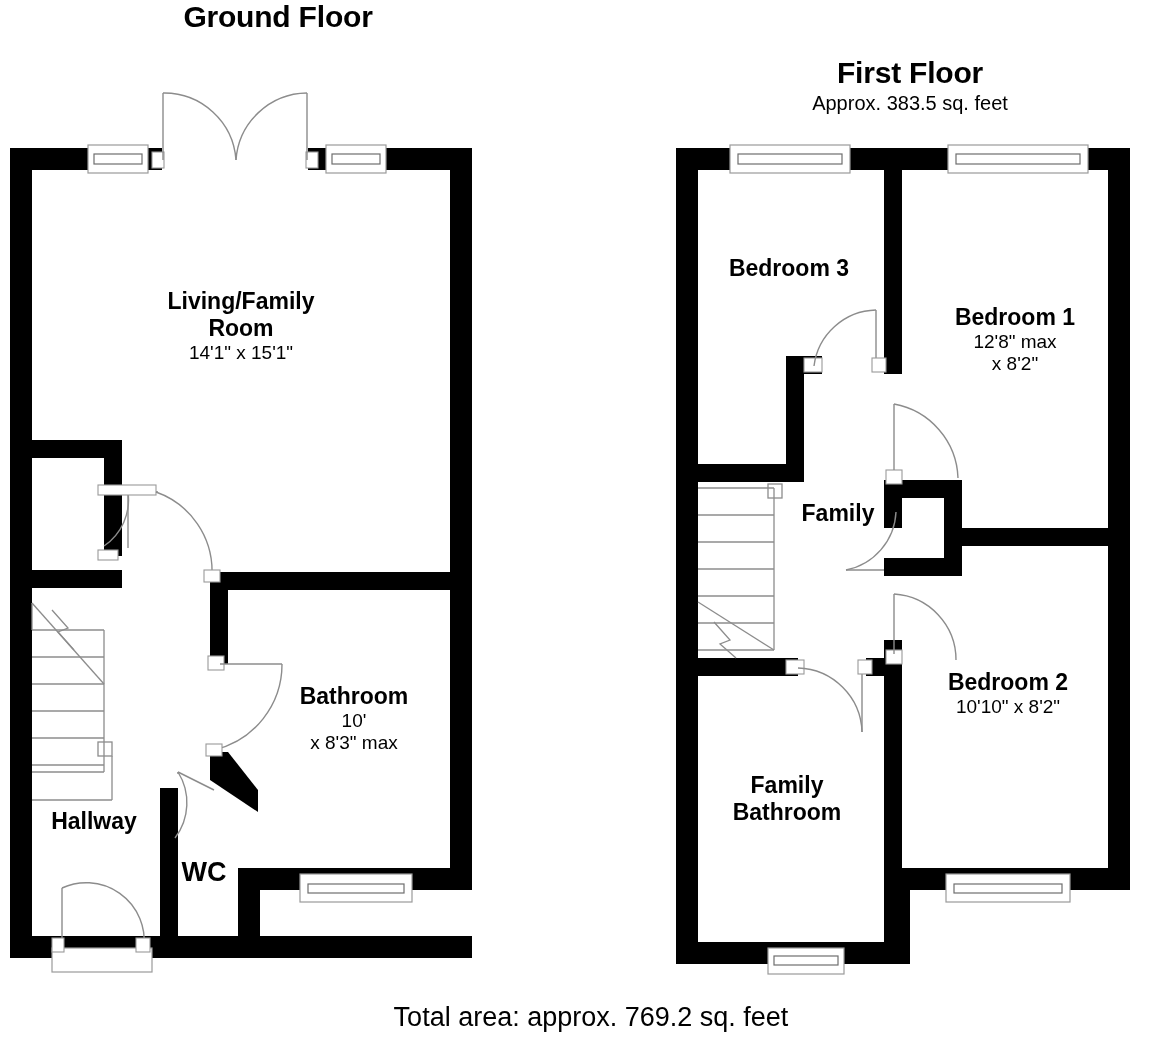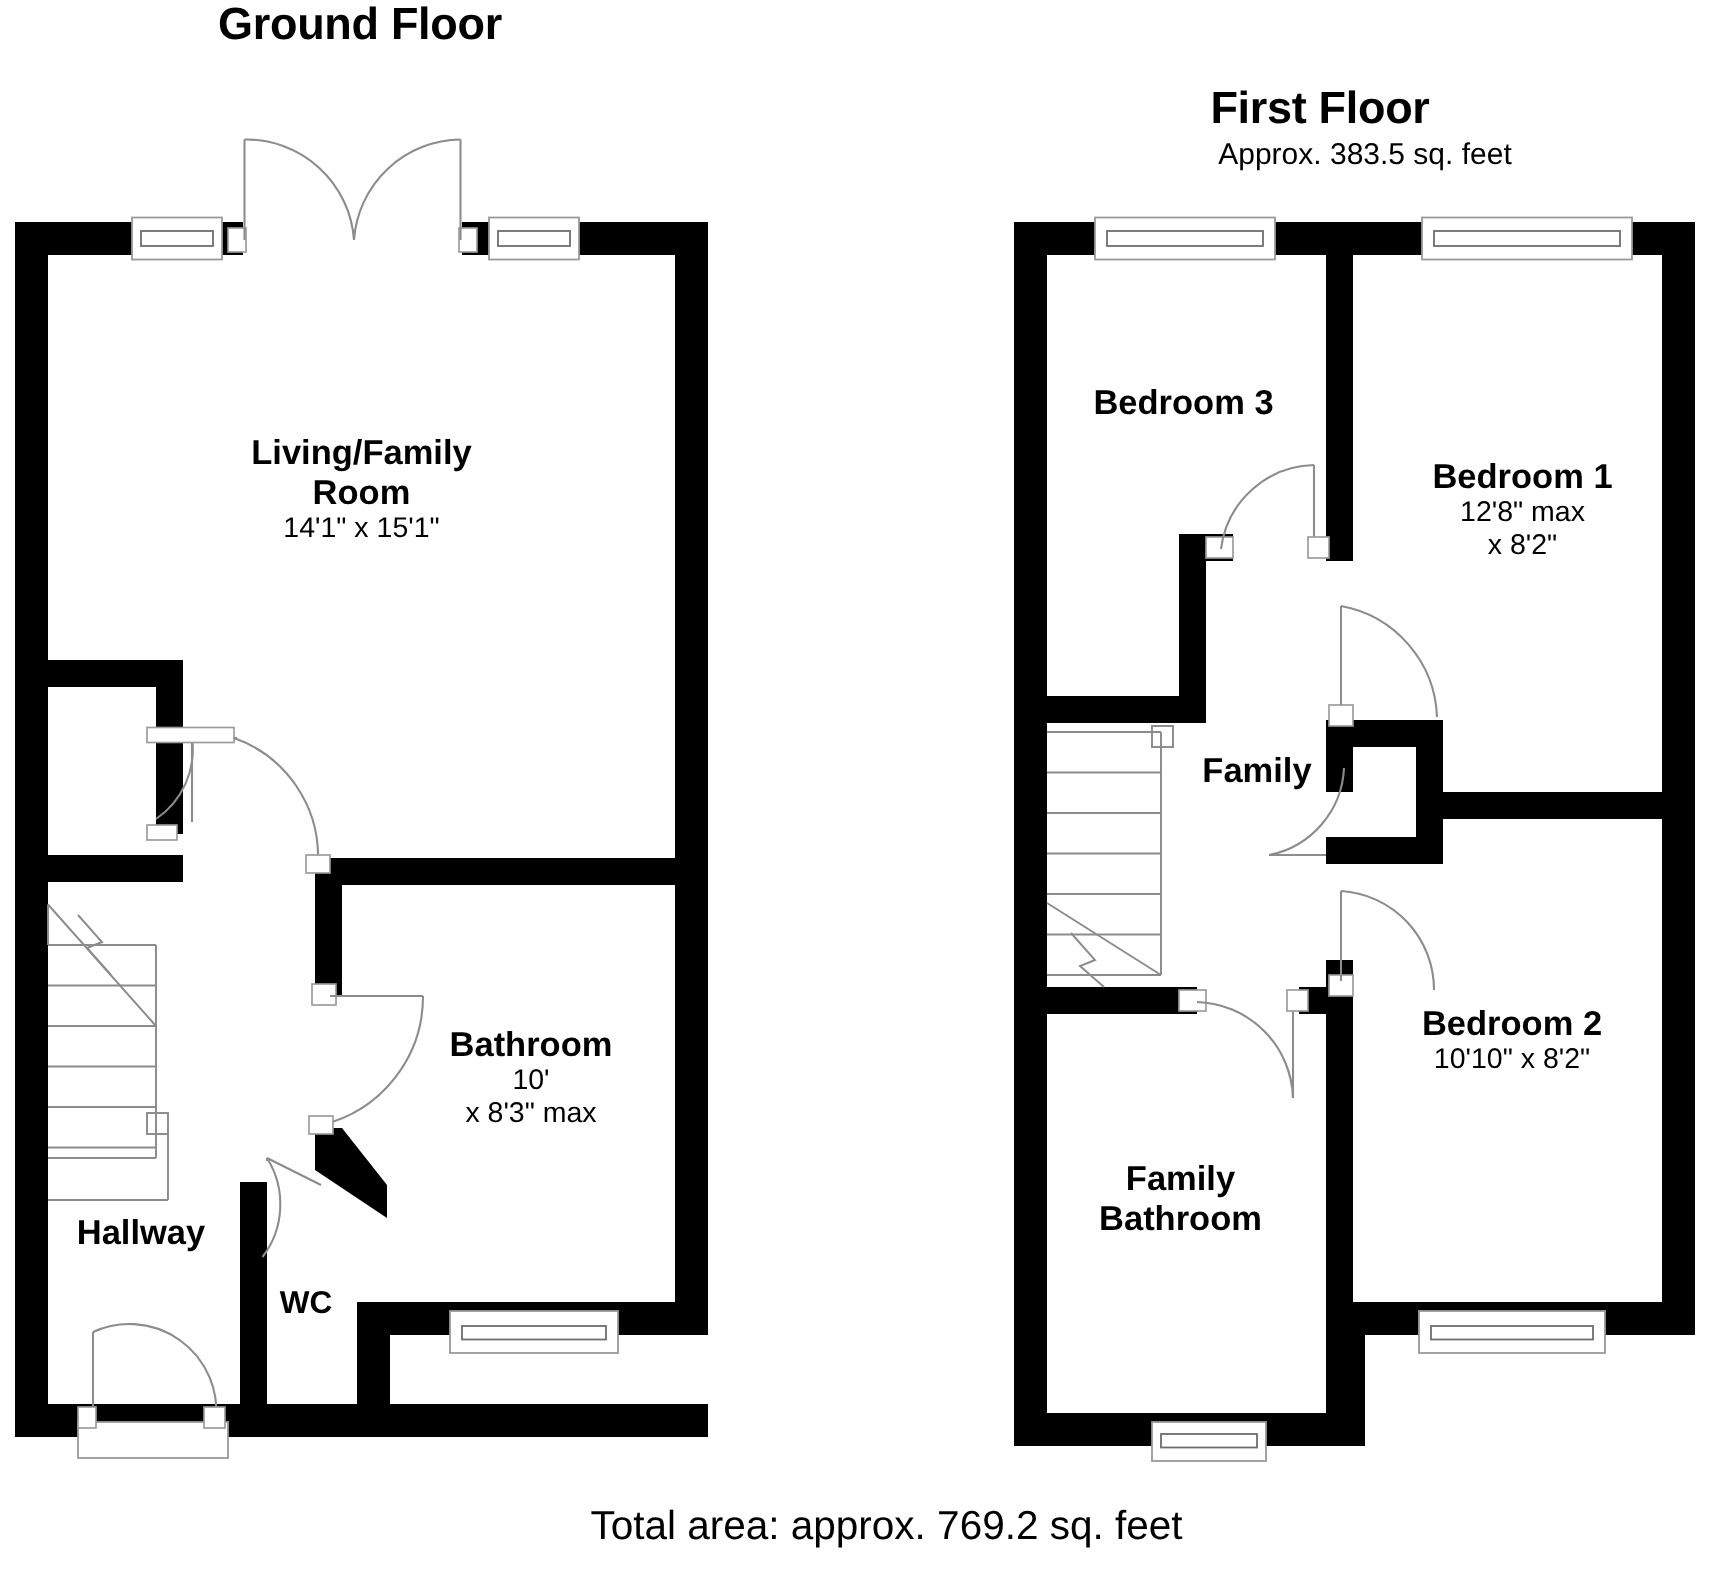--- a/index.html
+++ b/index.html
@@ -48,41 +48,41 @@
     letter-spacing: -0.2px;
   }
   .floor-sub {
     font-size: 20px;
     font-weight: normal;
   }
   .room-name {
     font-size: 23px;
     font-weight: bold;
   }
-  .room-name.small { font-size: 21px; }
+  .room-name.small { font-size: 27px; }
   .room-dims {
     font-size: 19px;
     font-weight: normal;
   }
   .total-area {
     font-size: 27px;
     font-weight: normal;
     padding-left: 15px;
   }
   .room-block { position: absolute; text-align: center; }
   .room-block > div { white-space: pre; }
 </style>
 </head>
 <body>
 
 <div id="plan-root">
 
-  <div class="txt floor-title" style="left:0px; top:0px; width:480px;">Ground Floor</div>
-
-  <div class="txt floor-title" style="left:640px; top:56px; width:480px;">First Floor</div>
+  <div class="txt floor-title" style="left:0px; top:0px; width:480px;padding-left:38px;">Ground Floor</div>
+
+  <div class="txt floor-title" style="left:670px; top:56px; width:480px;">First Floor</div>
   <div class="txt floor-sub" style="left:670px; top:92px; width:480px;">Approx. 383.5 sq. feet</div>
 
   <svg class="plan-svg" viewBox="0 0 1152 1049">
 
     <g>
 
       <rect class="wall" x="10" y="148" width="22" height="810"></rect>
 
       <rect class="wall" x="10" y="148" width="152" height="22"></rect>
 

